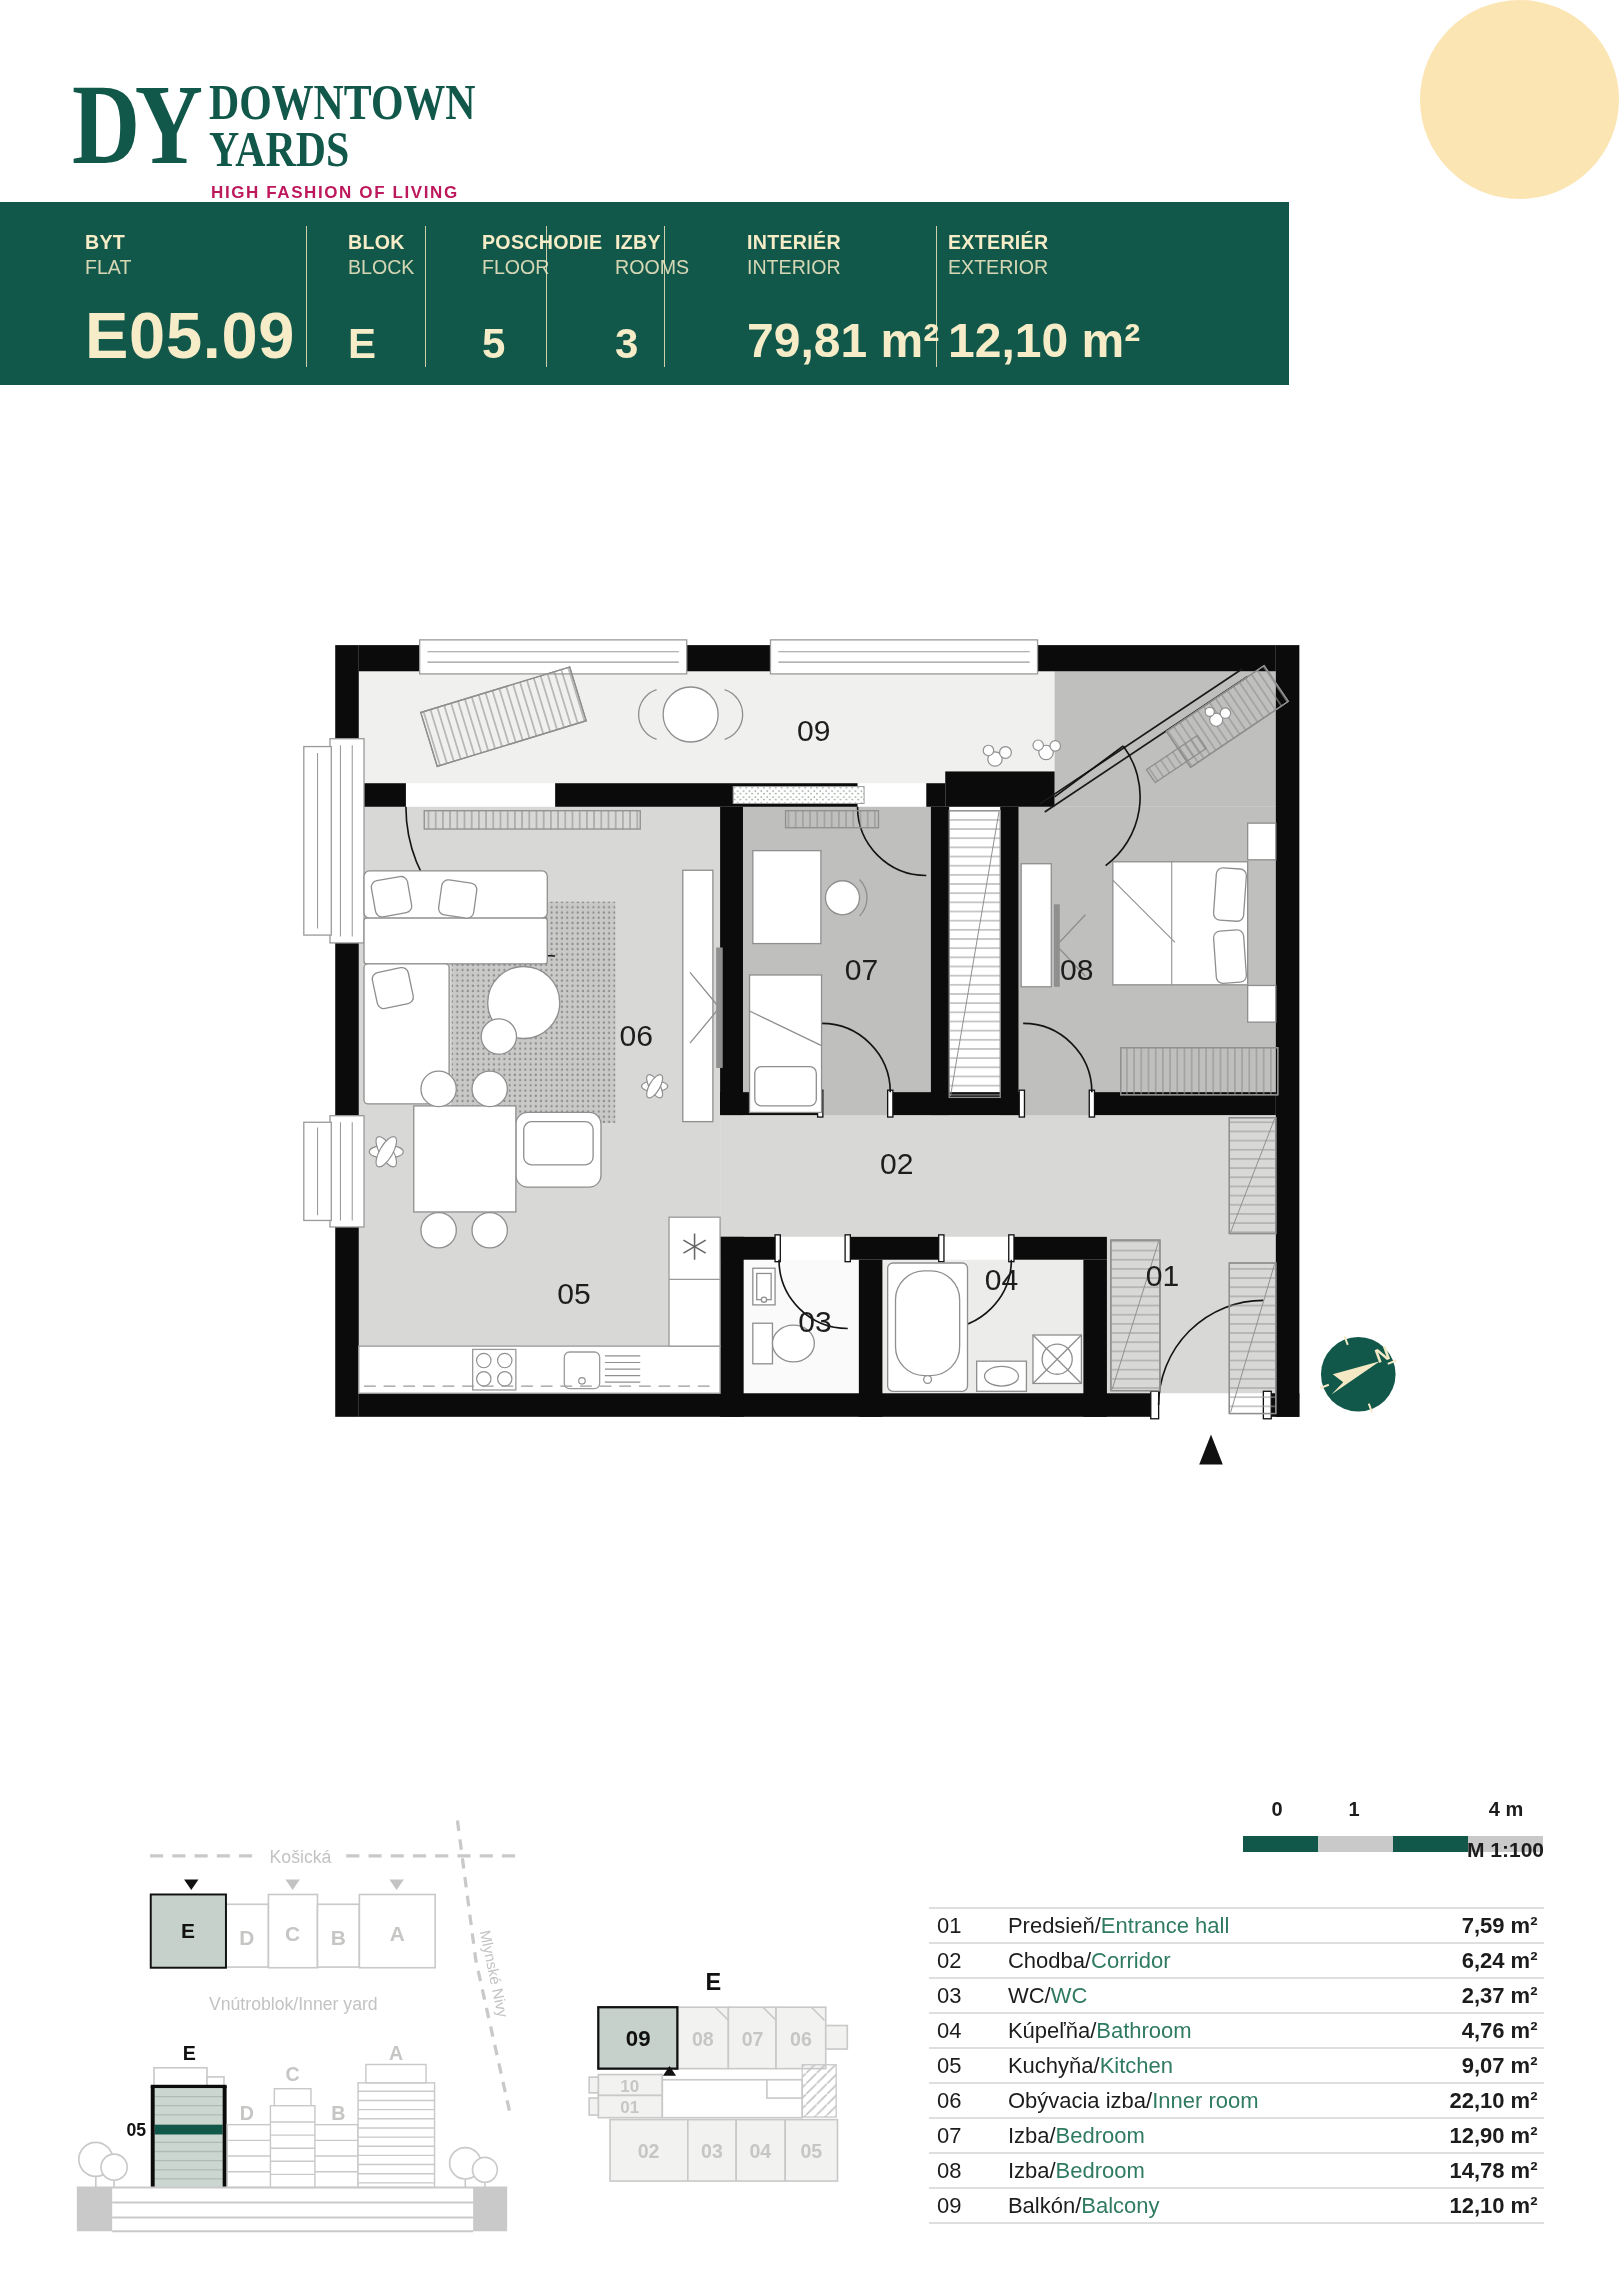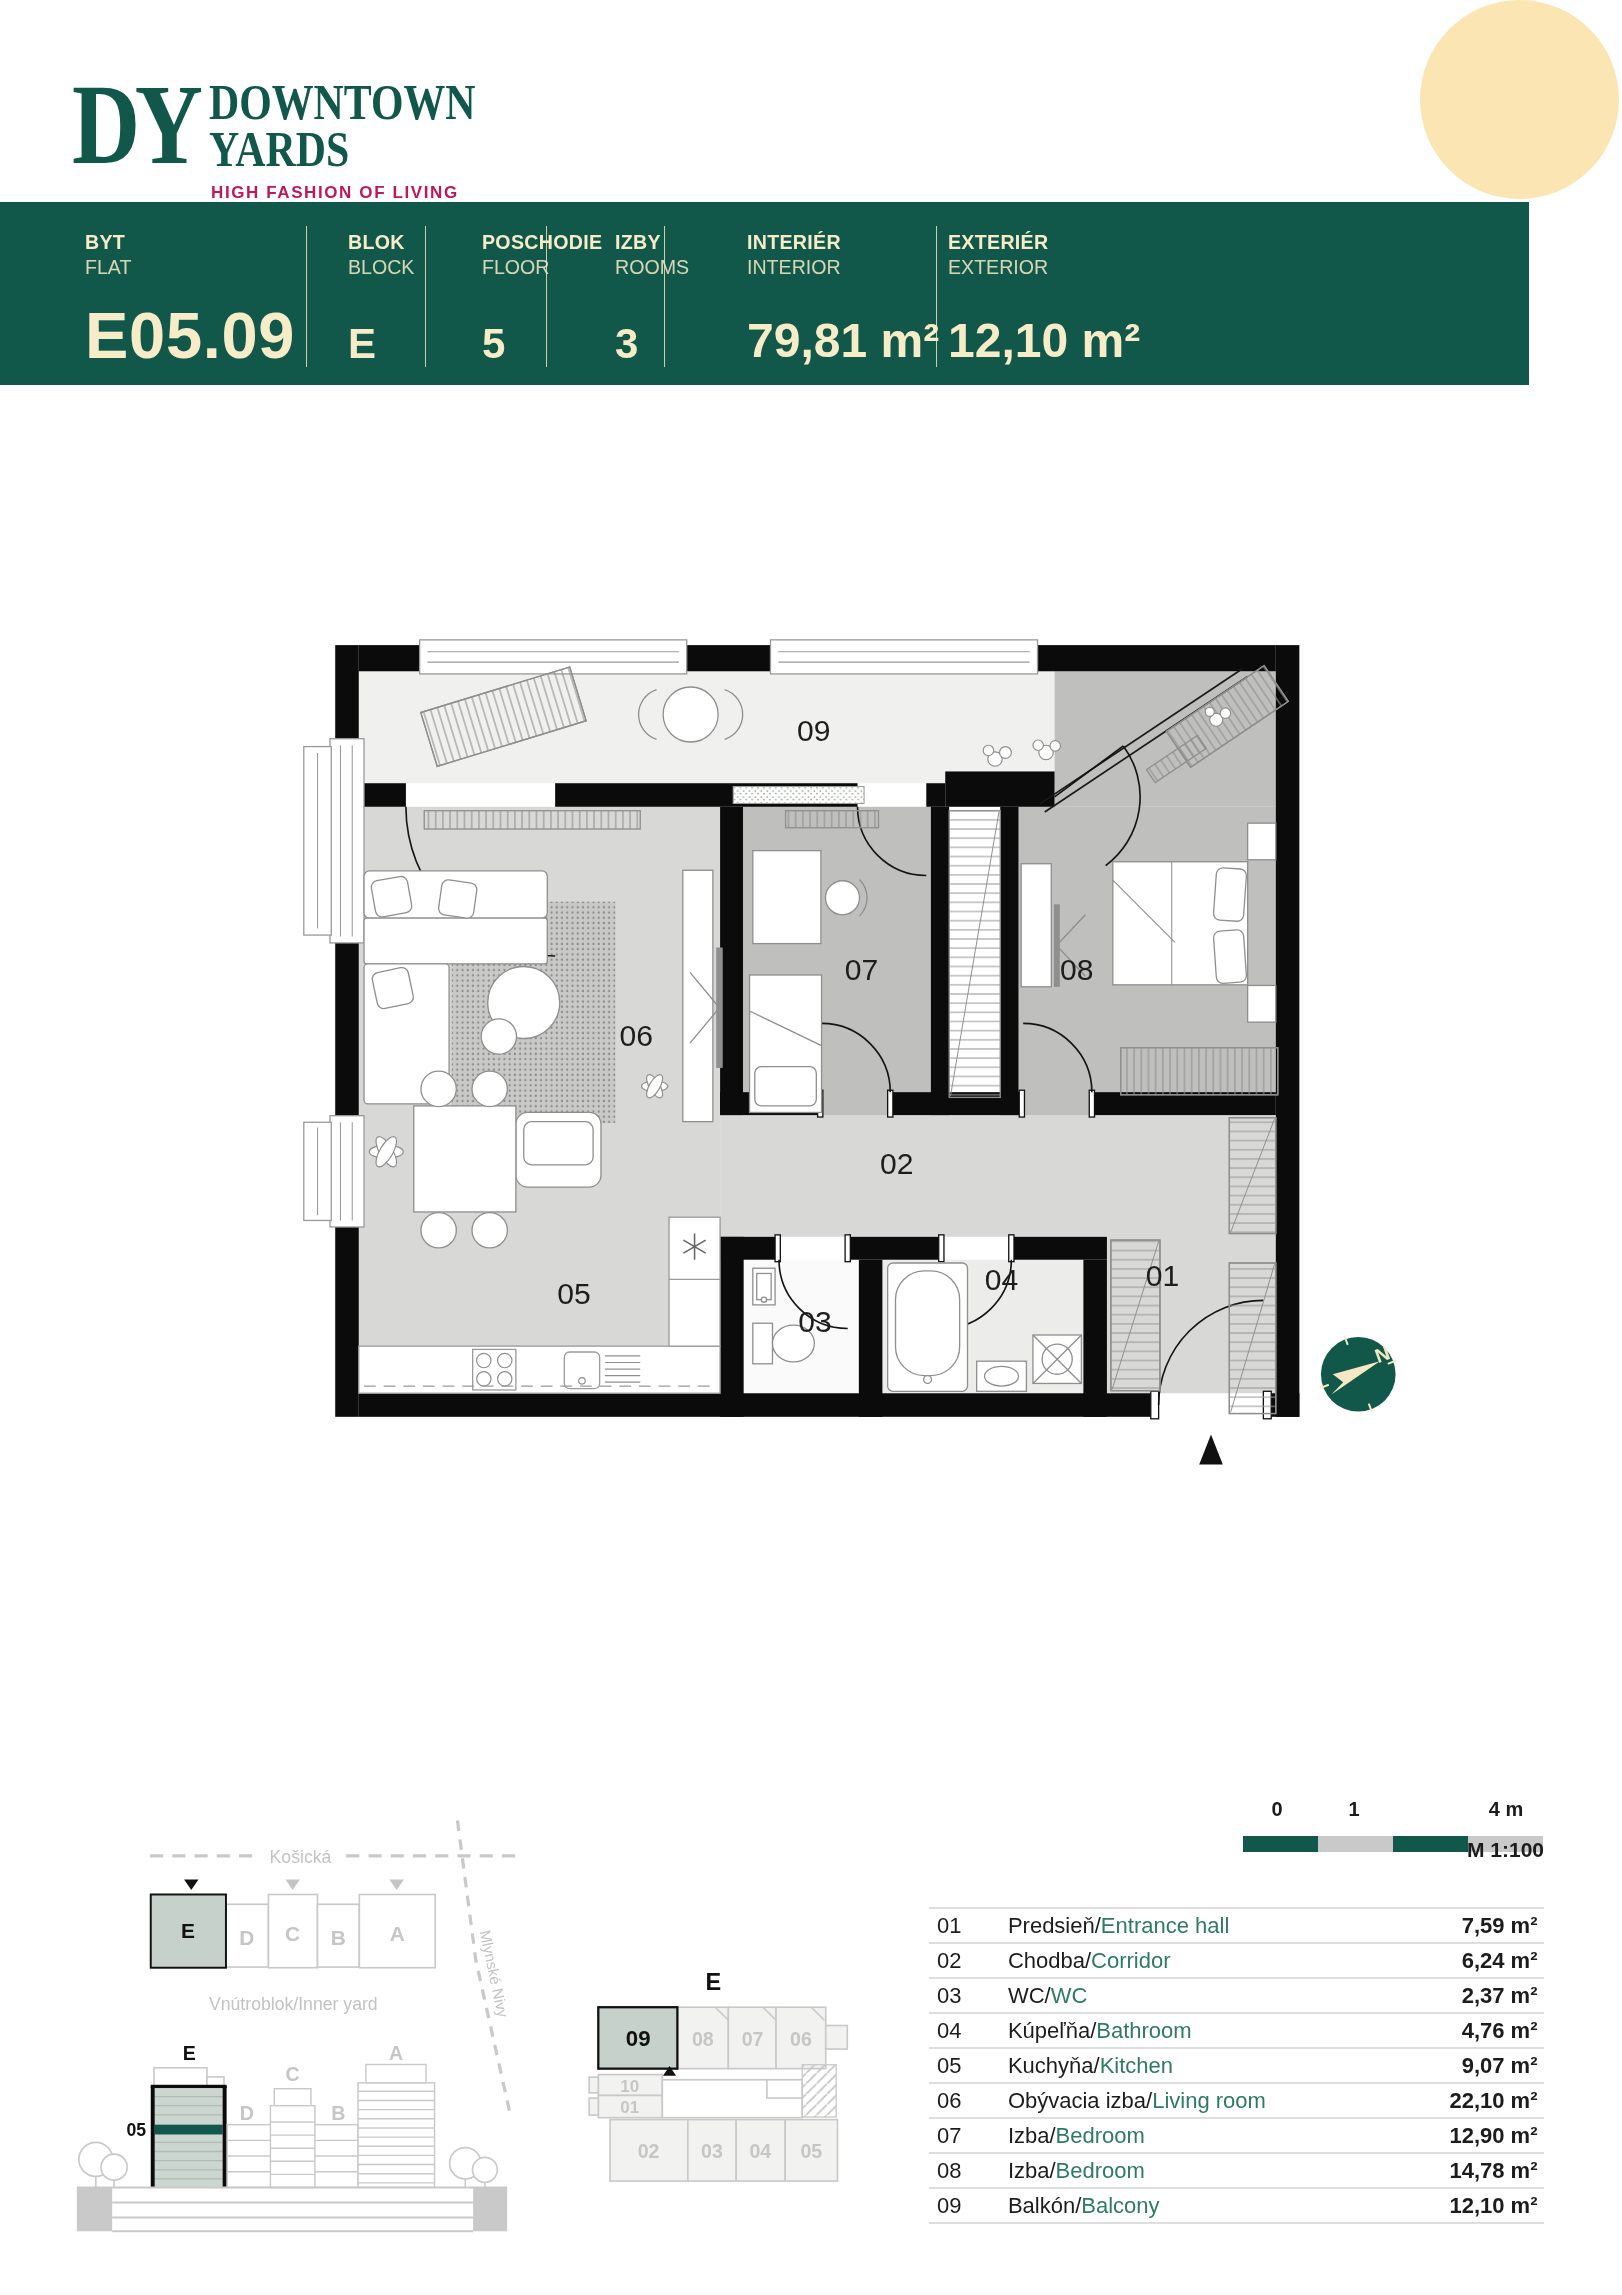--- a/index.html
+++ b/index.html
@@ -12,21 +12,21 @@
            font-size:115px;line-height:98px;color:#12584a;letter-spacing:-6.5px;
            transform:scaleX(.82);transform-origin:left top;}
   #logo-name{left:209px;top:79px;font-family:"Liberation Serif",serif;font-weight:700;
              font-size:51px;line-height:47px;color:#12584a;transform:scaleX(.82);transform-origin:left top;}
   #logo-tag{left:211px;top:183px;font-size:17px;font-weight:700;letter-spacing:1.6px;color:#be185d;}
 
   
   #circle{left:1420px;top:0px;width:199px;height:199px;border-radius:50%;background:#fbe5b3;}
 
   
-  #band{left:0;top:202px;width:1529px;height:183px;background:#12584a;color:#f6ecc7;}
+  #band{left:0;top:202px;width:1289px;height:183px;background:#12584a;color:#f6ecc7;}
   .bsep{position:absolute;top:24px;width:1.3px;height:141px;background:#f0e3ba;opacity:.85;}
   .bcol{position:absolute;top:0;height:183px;}
   .bl1{position:absolute;top:29px;font-size:19.6px;font-weight:700;letter-spacing:0.3px;white-space:nowrap;}
   .bl2{position:absolute;top:54px;font-size:19.6px;font-weight:400;opacity:.85;white-space:nowrap;}
   .bval{position:absolute;bottom:17px;font-size:42px;font-weight:600;white-space:nowrap;}
   .bval.big{font-size:65px;bottom:11.8px;letter-spacing:0.7px;text-align:right;}
   .bval.area{font-size:48px;}
 
   
   #sb-labels span{position:absolute;top:1798px;font-size:20px;font-weight:700;color:#1c1c1c;text-align:center;width:52px;}
@@ -508,21 +508,21 @@
       <span class="lname"><span>Kúpeľňa</span><span>/</span><span class="en">Bathroom</span></span>
       <span class="larea">4,76 m²</span>
     </div>
     <div class="lrow">
       <span class="lnum">05</span>
       <span class="lname"><span>Kuchyňa</span><span>/</span><span class="en">Kitchen</span></span>
       <span class="larea">9,07 m²</span>
     </div>
     <div class="lrow">
       <span class="lnum">06</span>
-      <span class="lname"><span>Obývacia izba</span><span>/</span><span class="en">Living room</span></span>
+      <span class="lname"><span>Obývacia izba</span><span>/</span><span class="en">Inner room</span></span>
       <span class="larea">22,10 m²</span>
     </div>
     <div class="lrow">
       <span class="lnum">07</span>
       <span class="lname"><span>Izba</span><span>/</span><span class="en">Bedroom</span></span>
       <span class="larea">12,90 m²</span>
     </div>
     <div class="lrow">
       <span class="lnum">08</span>
       <span class="lname"><span>Izba</span><span>/</span><span class="en">Bedroom</span></span>

